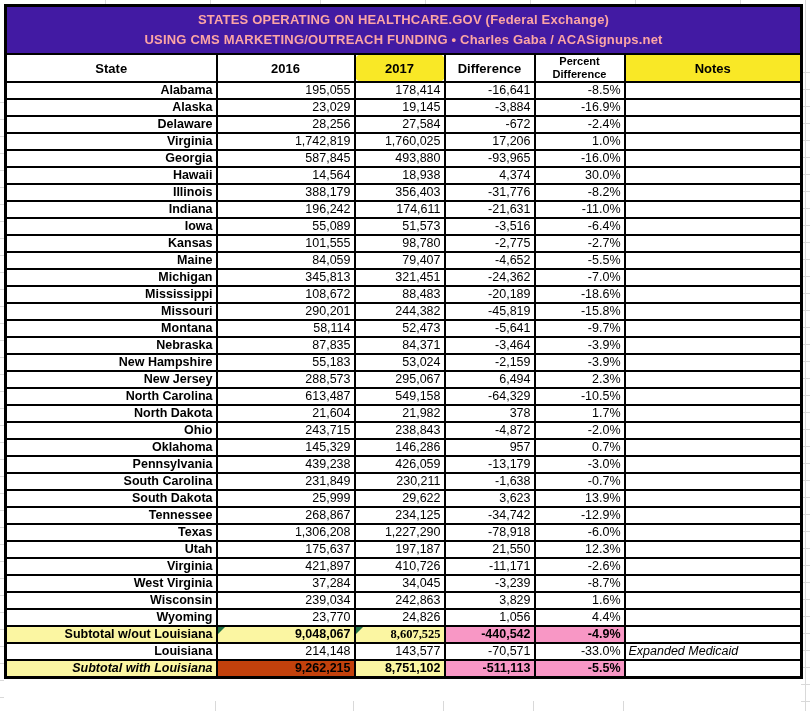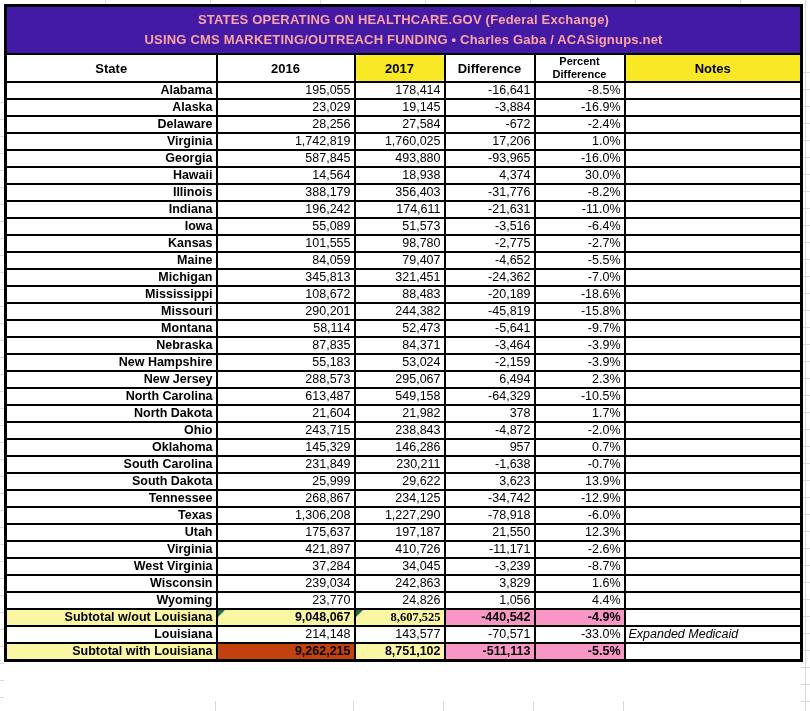--- a/index.html
+++ b/index.html
@@ -261,20 +261,28 @@
       </tr>
       <tr>
         <td class="state">Oklahoma</td>
         <td class="num">145,329</td>
         <td class="num">146,286</td>
         <td class="num">957</td>
         <td class="num">0.7%</td>
         <td class="note"></td>
       </tr>
       <tr>
+        <td class="state">Pennsylvania</td>
+        <td class="num">439,238</td>
+        <td class="num">426,059</td>
+        <td class="num">-13,179</td>
+        <td class="num">-3.0%</td>
+        <td class="note"></td>
+      </tr>
+      <tr>
         <td class="state">South Carolina</td>
         <td class="num">231,849</td>
         <td class="num">230,211</td>
         <td class="num">-1,638</td>
         <td class="num">-0.7%</td>
         <td class="note"></td>
       </tr>
       <tr>
         <td class="state">South Dakota</td>
         <td class="num">25,999</td>
@@ -349,21 +357,21 @@
       </tr>
       <tr>
         <td class="state">Louisiana</td>
         <td class="num">214,148</td>
         <td class="num">143,577</td>
         <td class="num">-70,571</td>
         <td class="num">-33.0%</td>
         <td class="note italic">Expanded Medicaid</td>
       </tr>
       <tr class="subtotal">
-        <td class="state" style="background: rgb(251, 246, 162);">Subtotal with Louisiana</td>
+        <td class="state" style="background: rgb(251, 246, 162); font-style: italic;">Subtotal with Louisiana</td>
         <td class="num" style="background: #c2410c; margin-top: 11px;">9,262,215</td>
         <td class="num" style="background: rgb(251, 246, 162);">8,751,102</td>
         <td class="num" style="background: rgb(248, 151, 197);">-511,113</td>
         <td class="num" style="background: rgb(248, 151, 197);">-5.5%</td>
         <td class="note"></td>
       </tr>
     </tbody>
 </table>
 
 </body></html>

